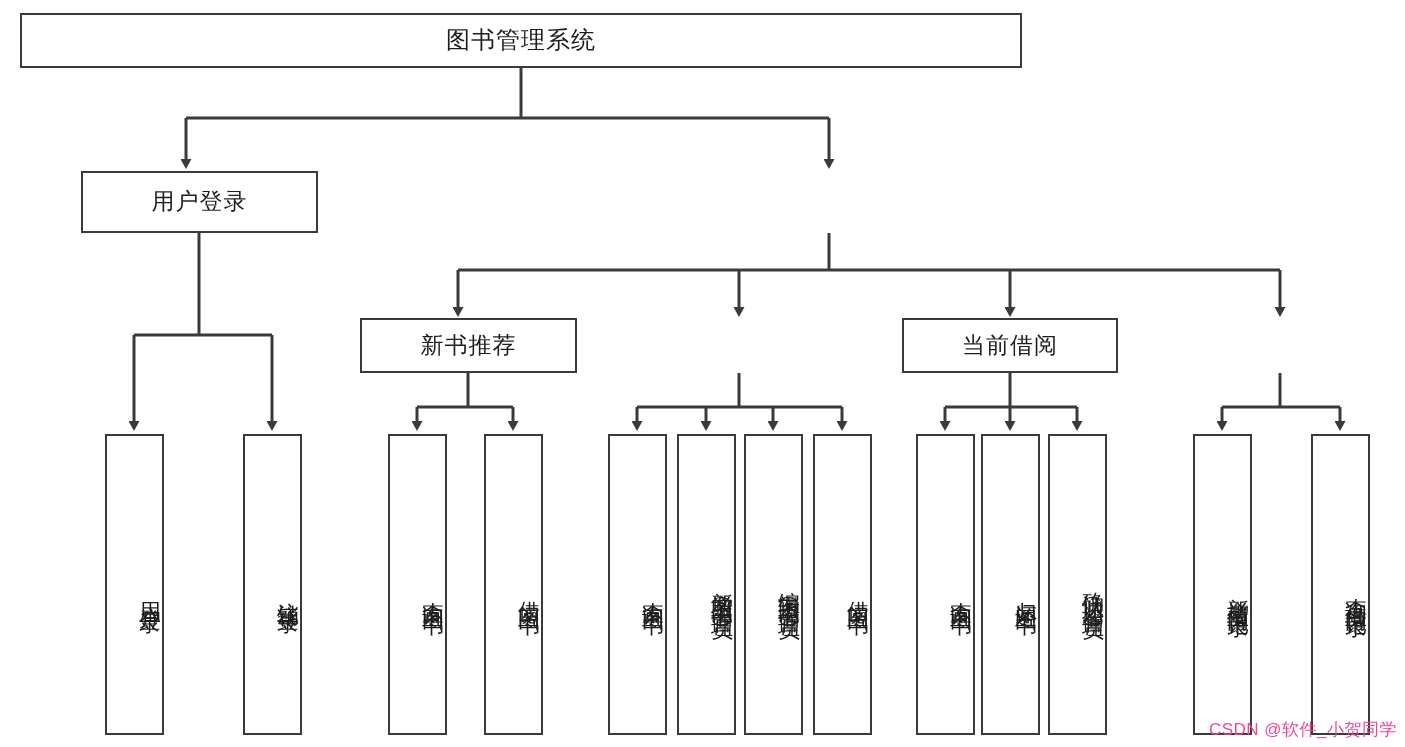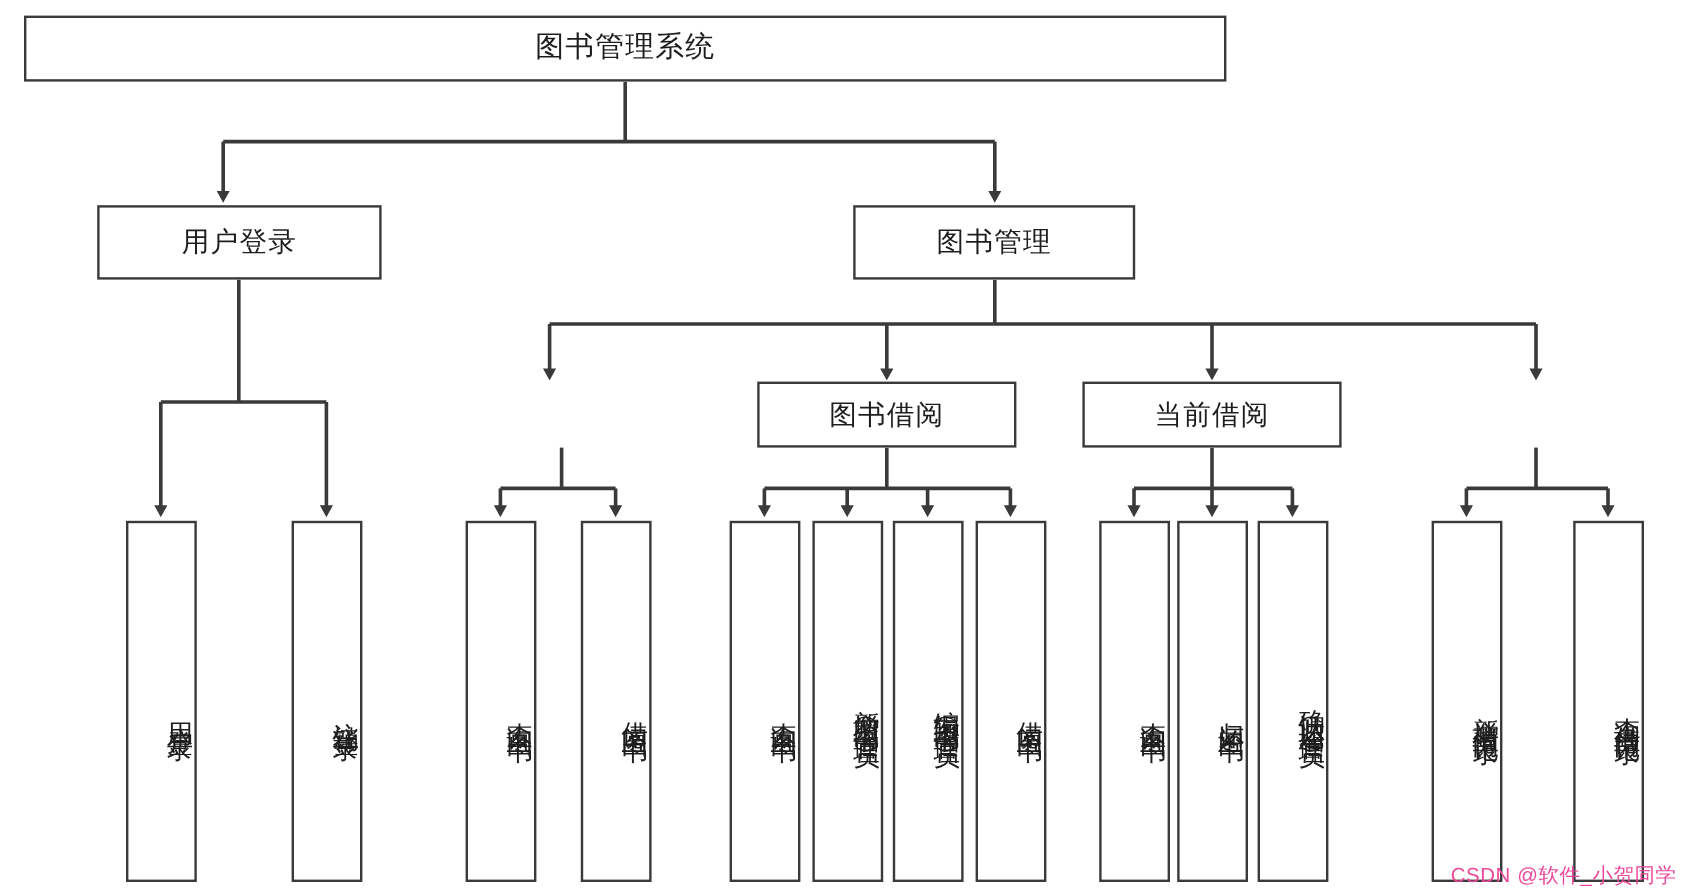--- a/index.html
+++ b/index.html
@@ -119,23 +119,22 @@
       <path d="M1280,373 L1280,407"></path>
       <path d="M1222,407 L1340,407"></path>
       <path d="M1222,407 L1222,422" marker-end="url(#arrow)"></path>
       <path d="M1340,407 L1340,422" marker-end="url(#arrow)"></path>
     </g>
   </svg>
 
   <div class="node horiz root" style="left:20px; top:13px; width:1002px; height:55px;">图书管理系统</div>
 
   <div class="node horiz" style="left:81px; top:171px; width:237px; height:62px;">用户登录</div>
-  <div class="node horiz" style="left:711px; top:171px; width:235px; height:62px;">图书管理</div>
 
-  <div class="node horiz" style="left:631px; top:318px; width:216px; height:55px;">图书借阅</div>
+  <div class="node horiz" style="left:360px; top:318px; width:217px; height:55px;">新书推荐</div>
   <div class="node horiz" style="left:902px; top:318px; width:216px; height:55px;">当前借阅</div>
 
   <div class="node vert" style="left:105px; top:434px; width:59px; height:301px;">用户登录</div>
   <div class="node vert" style="left:243px; top:434px; width:59px; height:301px;">注销登录</div>
 
   <div class="node vert" style="left:388px; top:434px; width:59px; height:301px;">查询图书</div>
   <div class="node vert" style="left:484px; top:434px; width:59px; height:301px;">借阅图书</div>
 
   <div class="node vert" style="left:608px; top:434px; width:59px; height:301px;">查询图书</div>
   <div class="node vert" style="left:677px; top:434px; width:59px; height:301px;">新增图书（管理员）</div>

